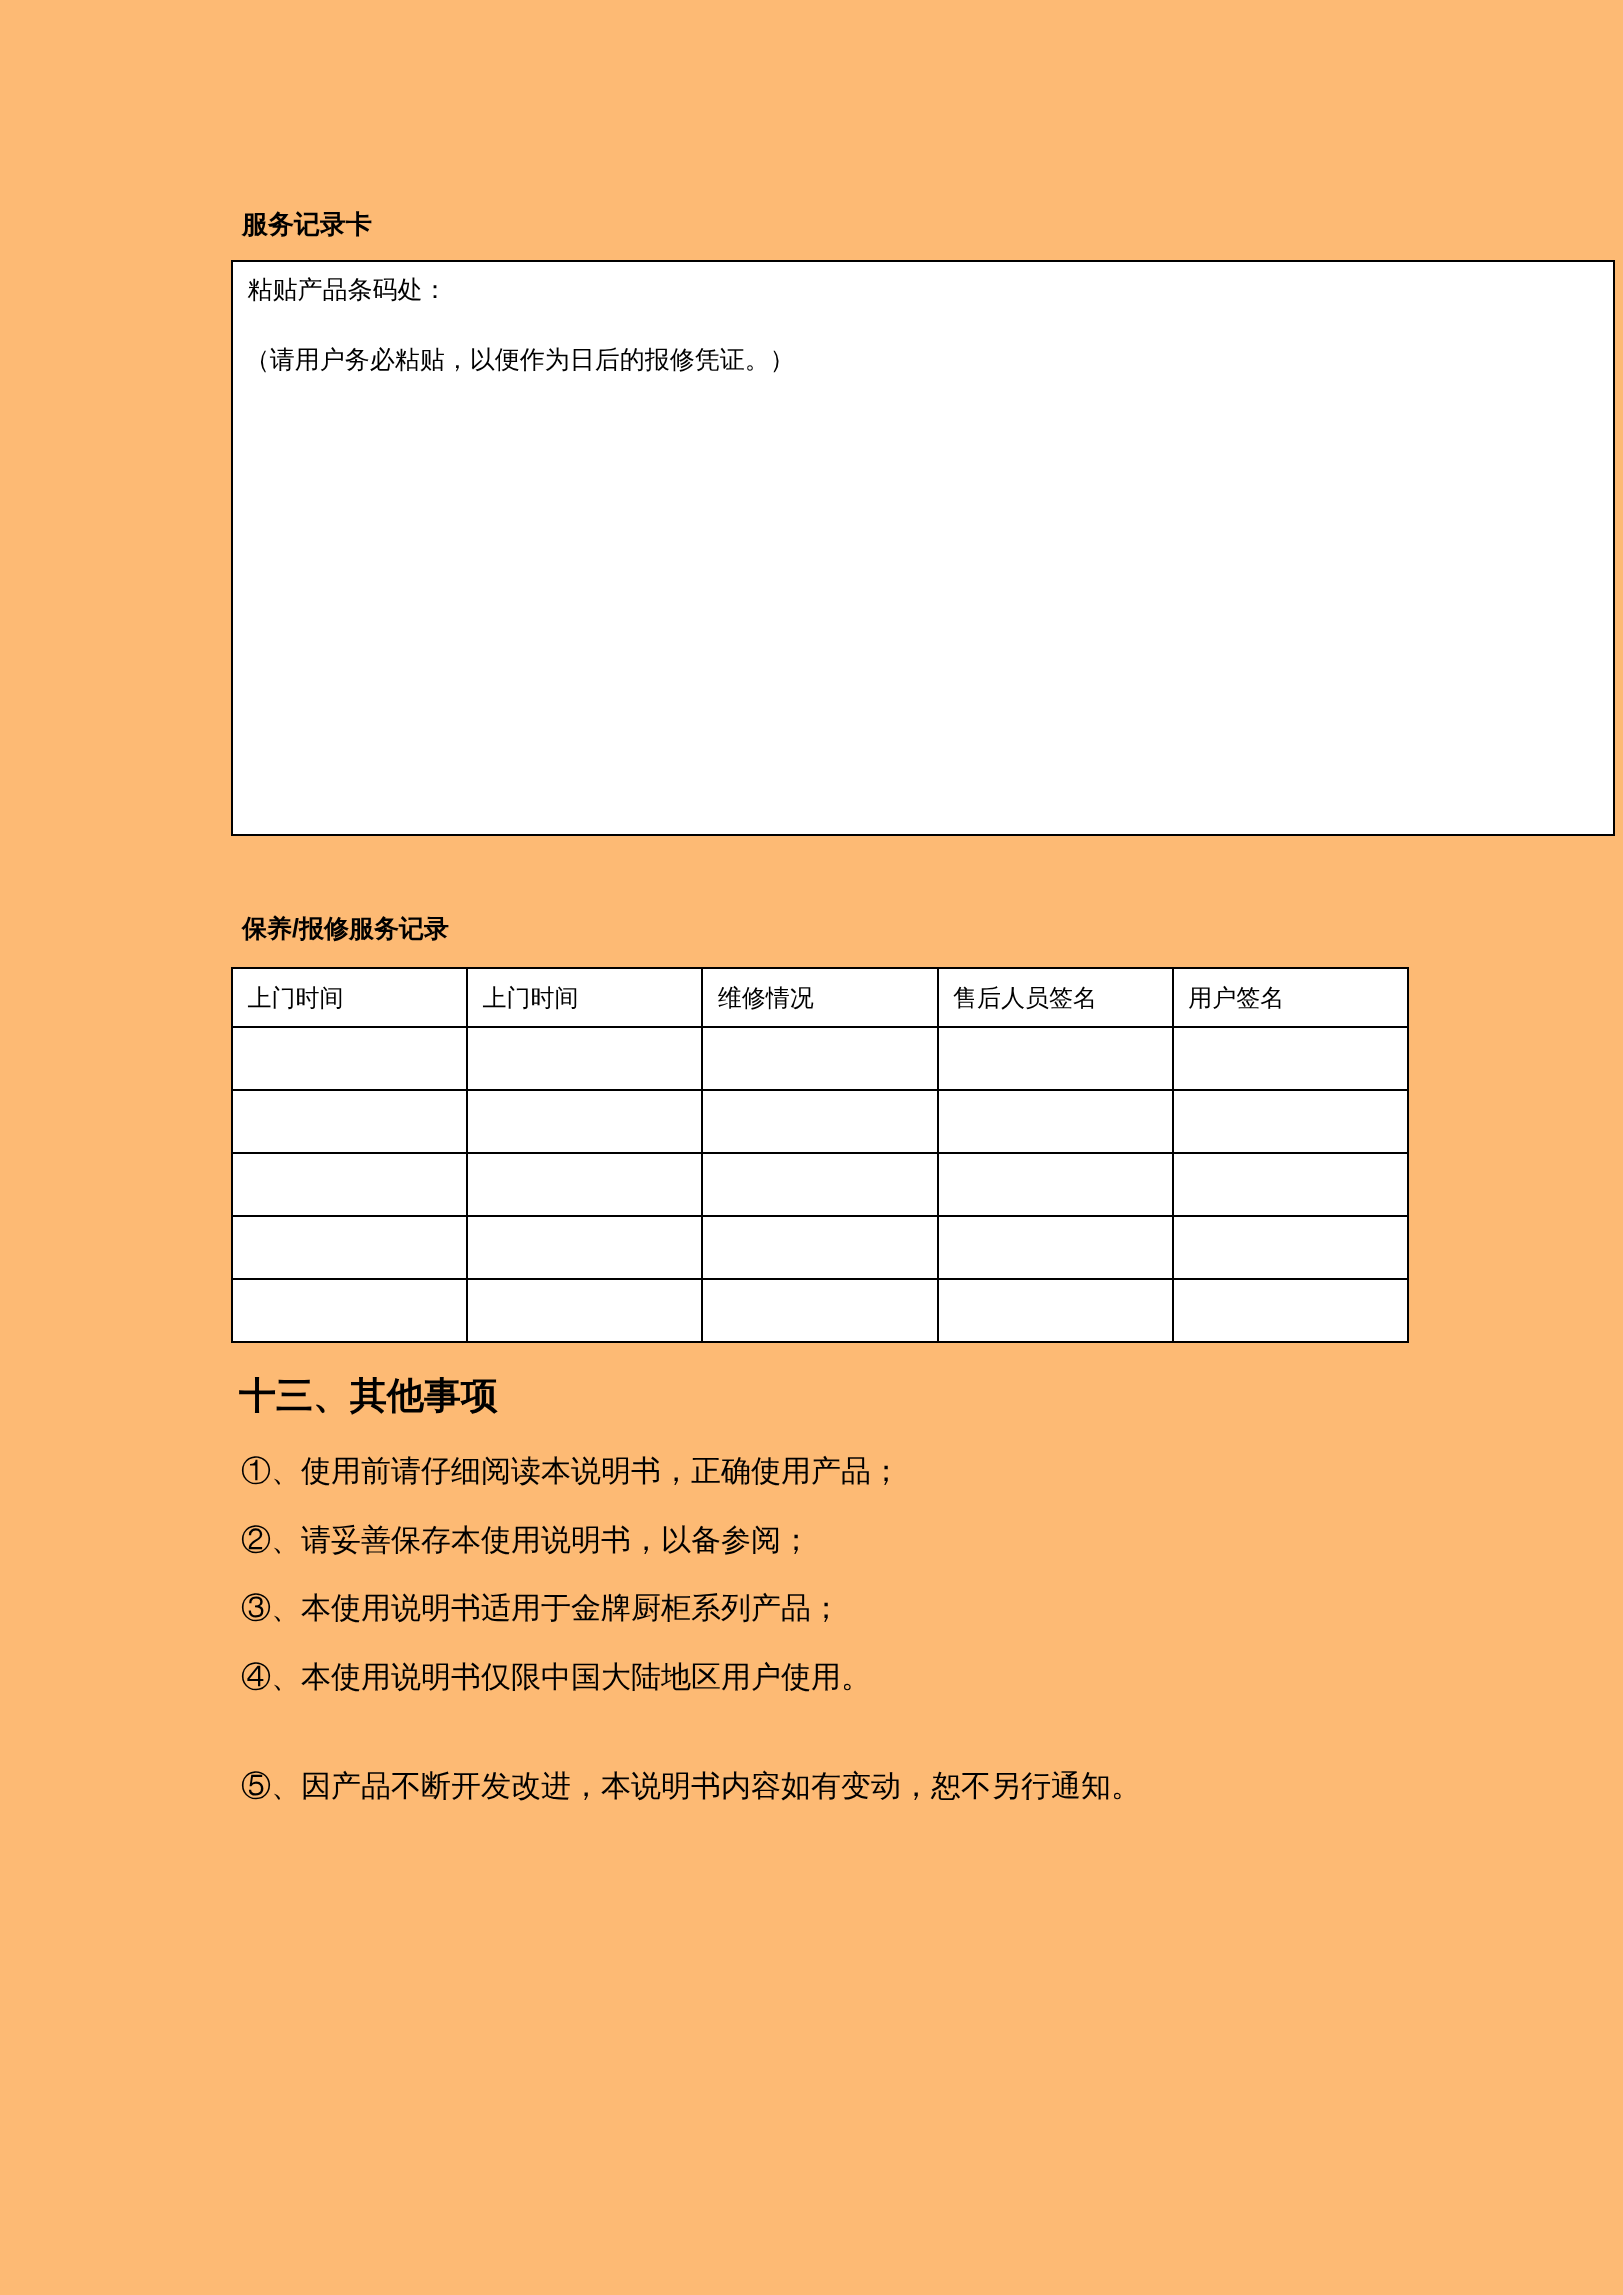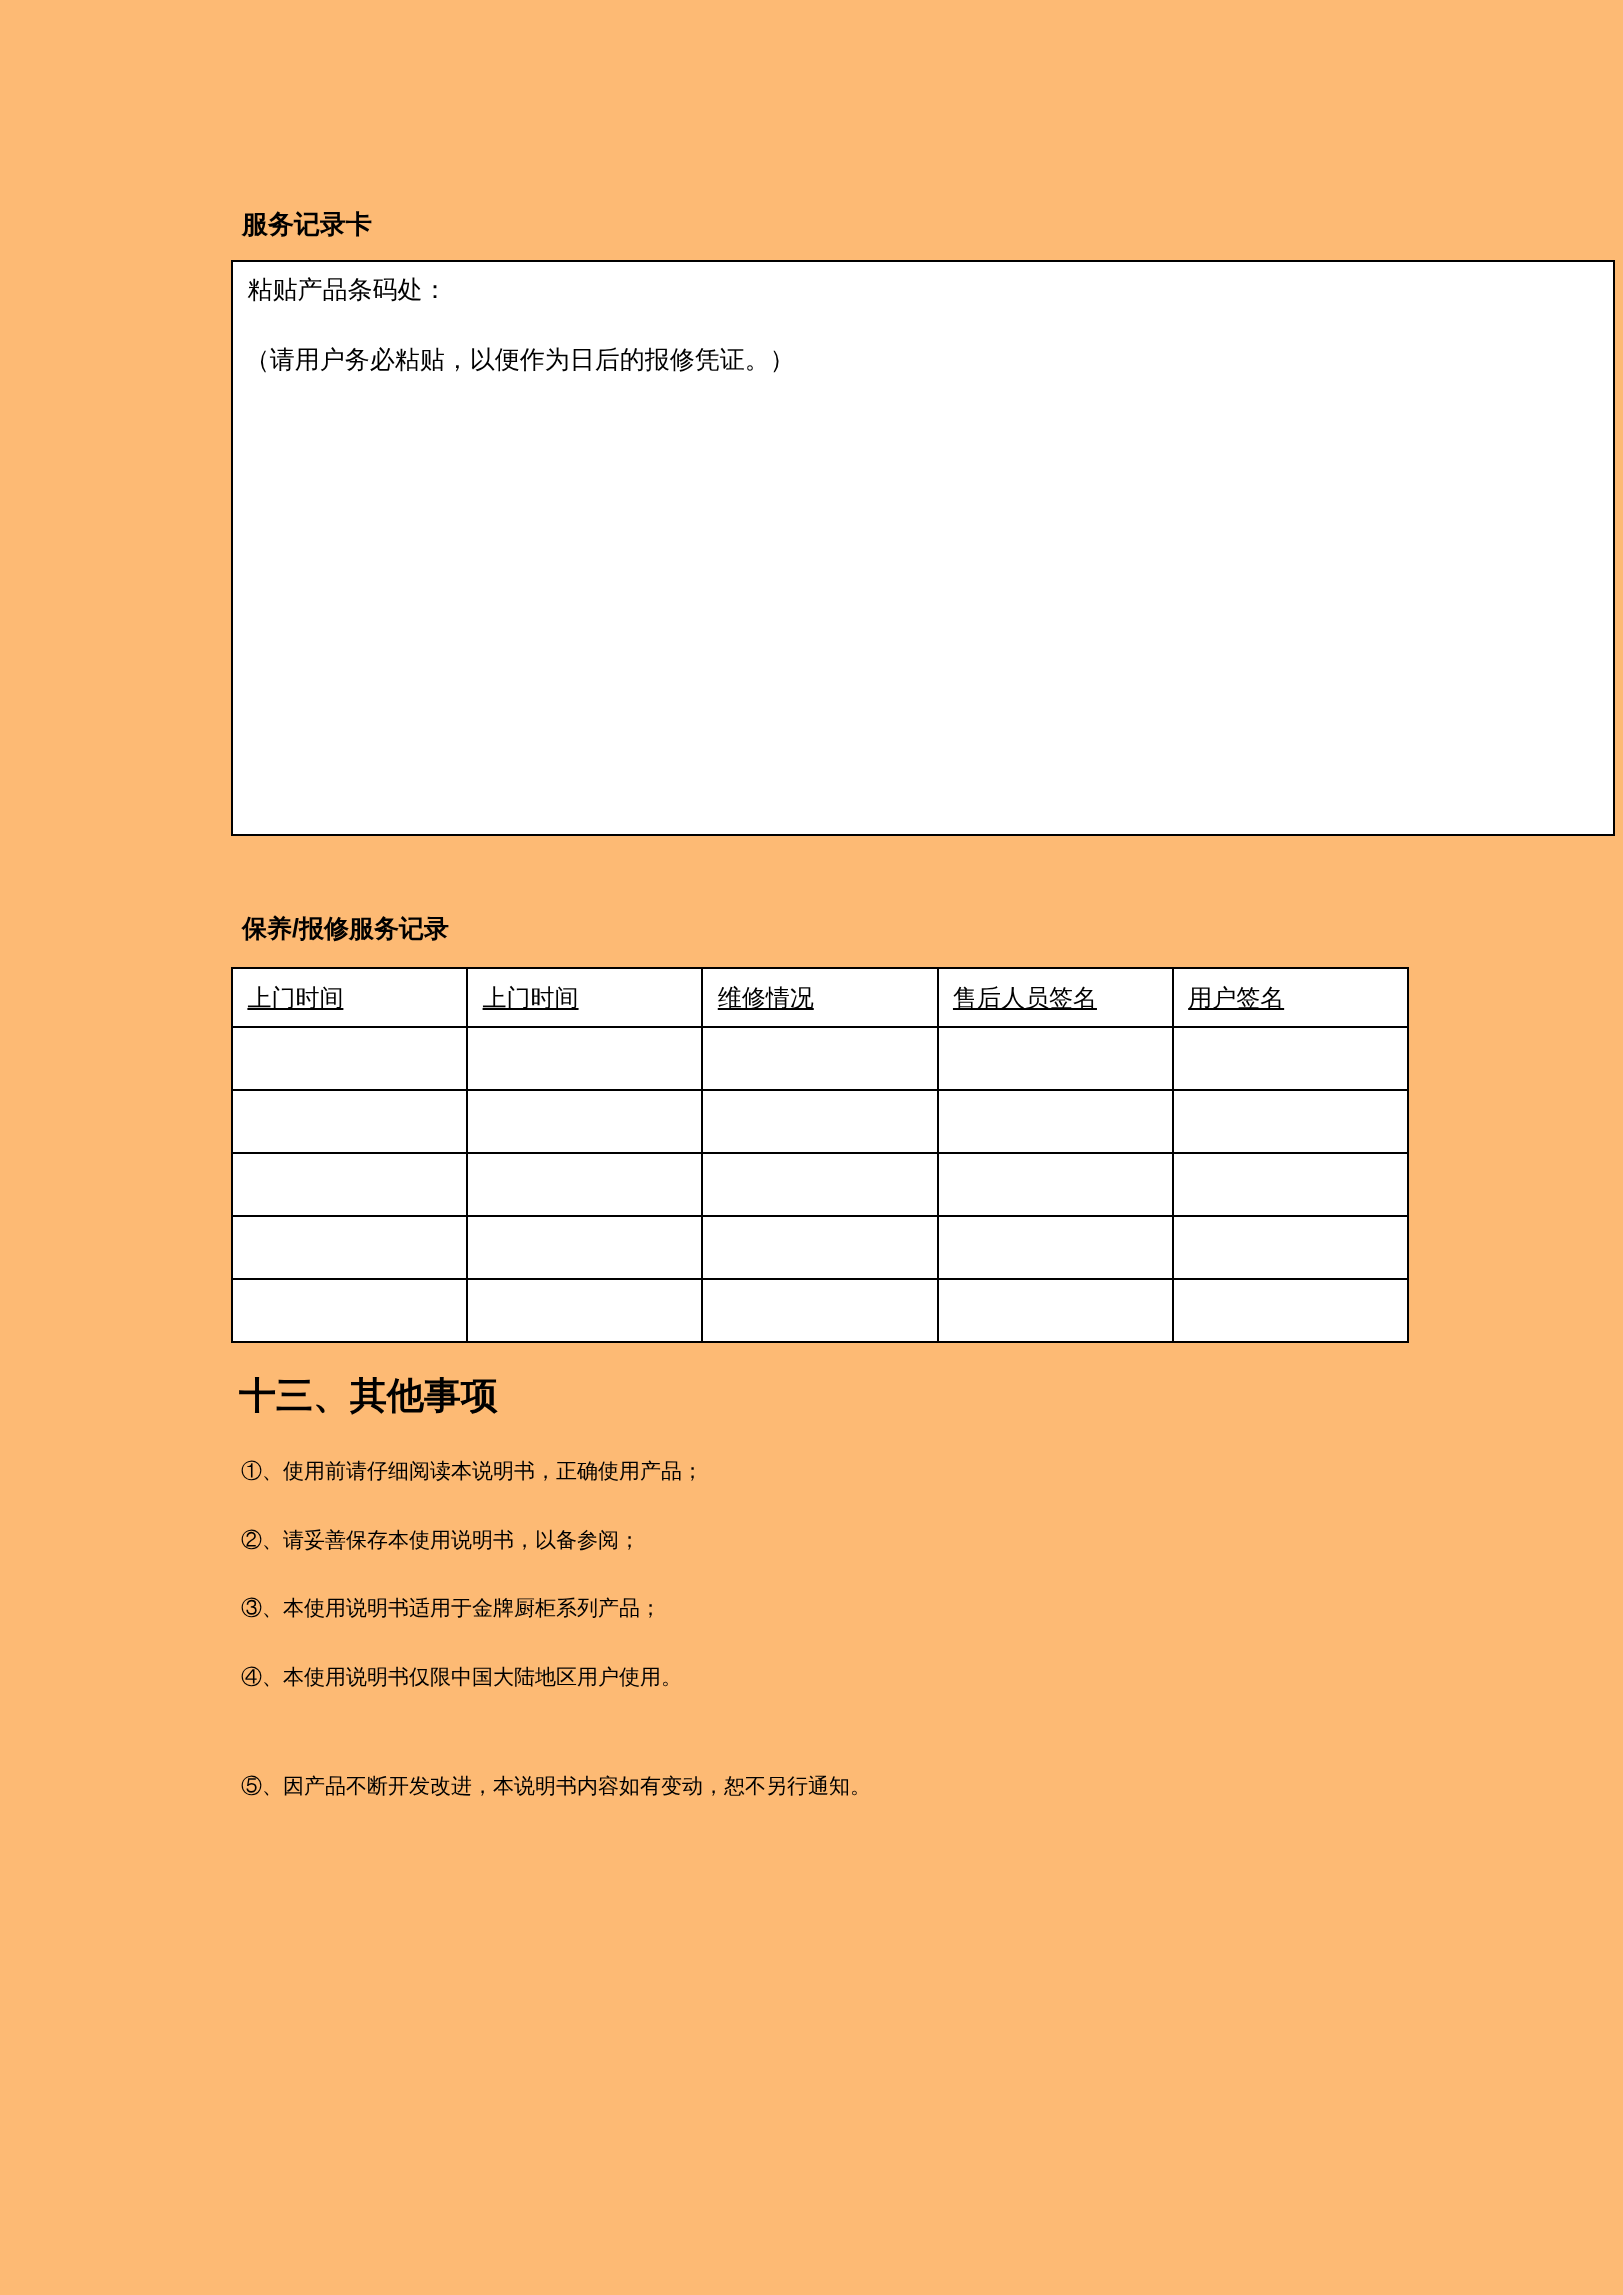--- a/index.html
+++ b/index.html
@@ -67,29 +67,28 @@
     border: 2px solid #000000;
   }
   table.record-table th {
     height: 59px;
     font-weight: 400;
     font-size: 24px;
     text-align: left;
     vertical-align: middle;
     padding-left: 14.4px;
     white-space: nowrap;
-    text-decoration: underline;
   }
   table.record-table td {
     height: 63px;
   }
   .list-item {
     position: absolute;
     left: 241px;
-    font-size: 21px;
+    font-size: 30px;
     line-height: 30px;
     white-space: nowrap;
   }
   .li-1 { top: 1456px; }
   .li-2 { top: 1525px; text-align: center; }
   .li-3 { top: 1593px; }
   .li-4 { top: 1662px; }
   .li-5 { top: 1731px; margin-top: 40px; }
 </style>
 </head>

